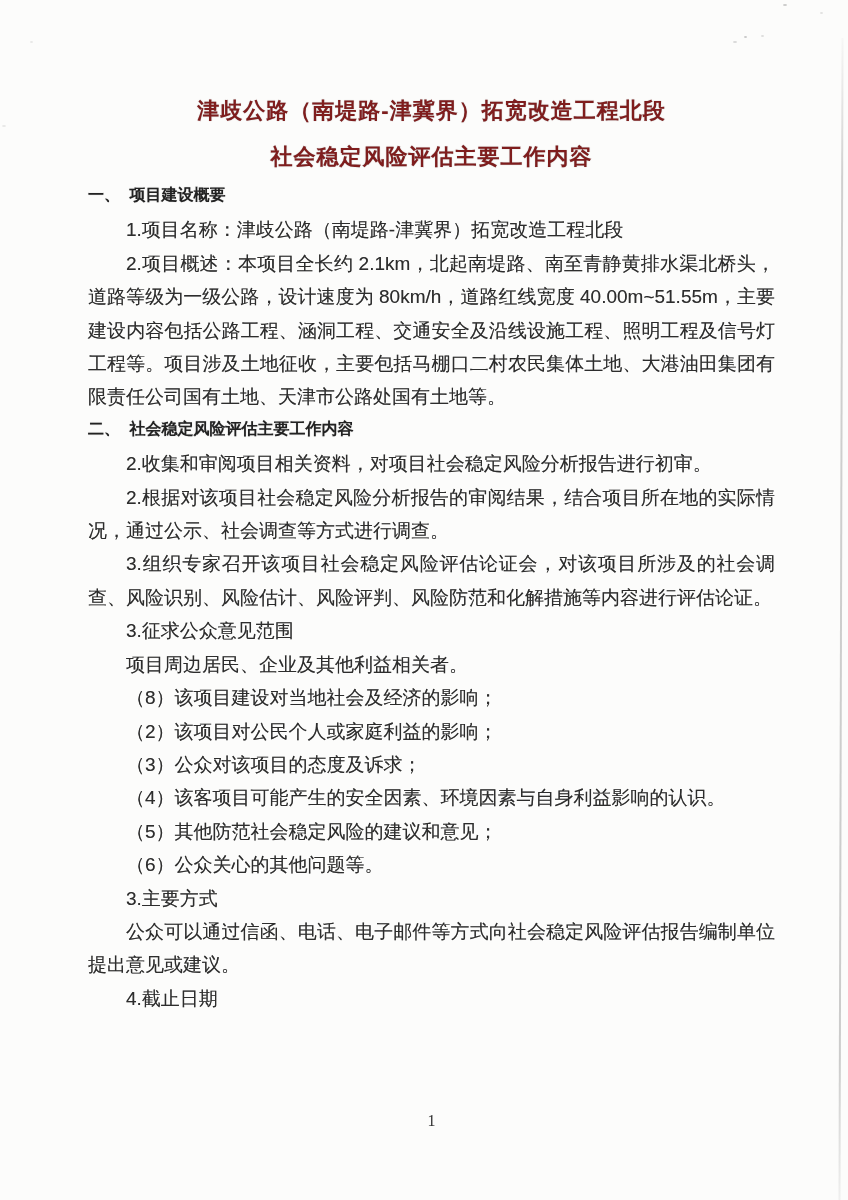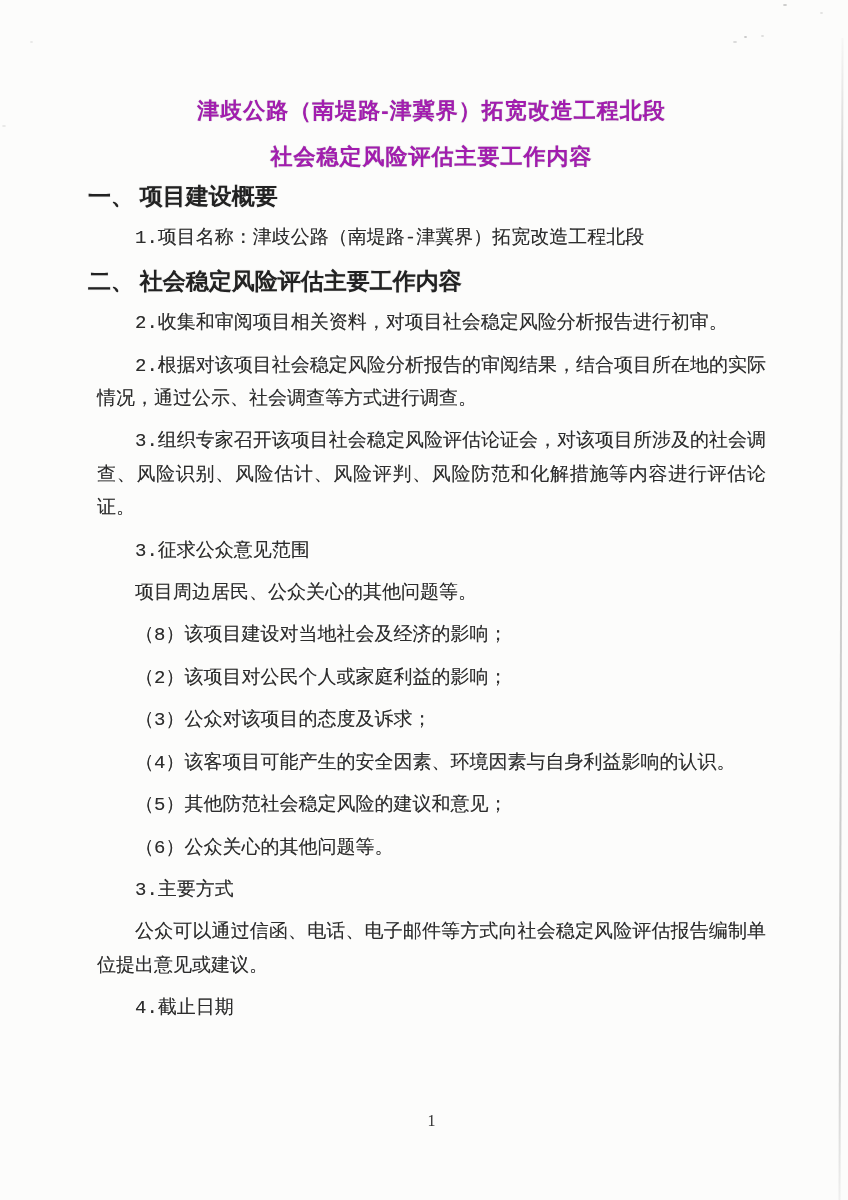--- a/index.html
+++ b/index.html
@@ -20,37 +20,37 @@
     top: 88px;
     width: 687px;
   }
   .doc-title {
     margin: 0;
     font-family: "Liberation Sans", "DejaVu Sans", sans-serif;
     font-weight: 700;
     font-size: 22px;
     line-height: 46px;
     text-align: center;
-    color: #a21caf;
+    color: #7f1d1d;
     letter-spacing: 1px;
     text-shadow: 0 0 1px rgba(30,30,30,0.35);
   }
   .section-heading {
     margin: 0;
-    font-family: Liberation Serif, serif;
+    font-family: Liberation Mono, monospace;
     font-weight: 700;
-    font-size: 23px;
+    font-size: 16px;
     line-height: 33.4px;
     color: #222222;
     text-shadow: 0 0 1px rgba(30,30,30,0.3);
     white-space: pre;
   }
   .para {
-    margin: 9px;
-    font-family: Liberation Mono, monospace;
+    margin: 0;
+    font-family: Liberation Sans, sans-serif;
     font-size: 19px;
     line-height: 33.4px;
     color: #2d2d2d;
     text-indent: 2em;
     text-align: justify;
     text-shadow: 0 0 0.5px rgba(45,45,45,0.45);
   }
   .footer {
     position: absolute;
     left: 88px;
@@ -96,32 +96,33 @@
 <div class="page">
 
   <div class="content">
 
     <h1 class="doc-title">津歧公路（南堤路-津冀界）拓宽改造工程北段</h1>
     <h1 class="doc-title">社会稳定风险评估主要工作内容</h1>
 
     <section>
       <h2 class="section-heading">一、 项目建设概要</h2>
       <p class="para">1.项目名称：津歧公路（南堤路-津冀界）拓宽改造工程北段</p>
+      <p class="para">2.项目概述：本项目全长约 2.1km，北起南堤路、南至青静黄排水渠北桥头，道路等级为一级公路，设计速度为 80km/h，道路红线宽度 40.00m~51.55m，主要建设内容包括公路工程、涵洞工程、交通安全及沿线设施工程、照明工程及信号灯工程等。项目涉及土地征收，主要包括马棚口二村农民集体土地、大港油田集团有限责任公司国有土地、天津市公路处国有土地等。</p>
     </section>
 
     <section>
       <h2 class="section-heading">二、 社会稳定风险评估主要工作内容</h2>
       <p class="para">2.收集和审阅项目相关资料，对项目社会稳定风险分析报告进行初审。</p>
       <p class="para">2.根据对该项目社会稳定风险分析报告的审阅结果，结合项目所在地的实际情况，通过公示、社会调查等方式进行调查。</p>
       <p class="para">3.组织专家召开该项目社会稳定风险评估论证会，对该项目所涉及的社会调查、风险识别、风险估计、风险评判、风险防范和化解措施等内容进行评估论证。</p>
     </section>
 
     <section>
       <p class="para">3.征求公众意见范围</p>
-      <p class="para">项目周边居民、公众关心的其他问题等。</p>
+      <p class="para">项目周边居民、企业及其他利益相关者。</p>
       <p class="para">（8）该项目建设对当地社会及经济的影响；</p>
       <p class="para">（2）该项目对公民个人或家庭利益的影响；</p>
       <p class="para">（3）公众对该项目的态度及诉求；</p>
       <p class="para">（4）该客项目可能产生的安全因素、环境因素与自身利益影响的认识。</p>
       <p class="para">（5）其他防范社会稳定风险的建议和意见；</p>
       <p class="para">（6）公众关心的其他问题等。</p>
       <p class="para">3.主要方式</p>
       <p class="para">公众可以通过信函、电话、电子邮件等方式向社会稳定风险评估报告编制单位提出意见或建议。</p>
       <p class="para">4.截止日期</p>
     </section>

